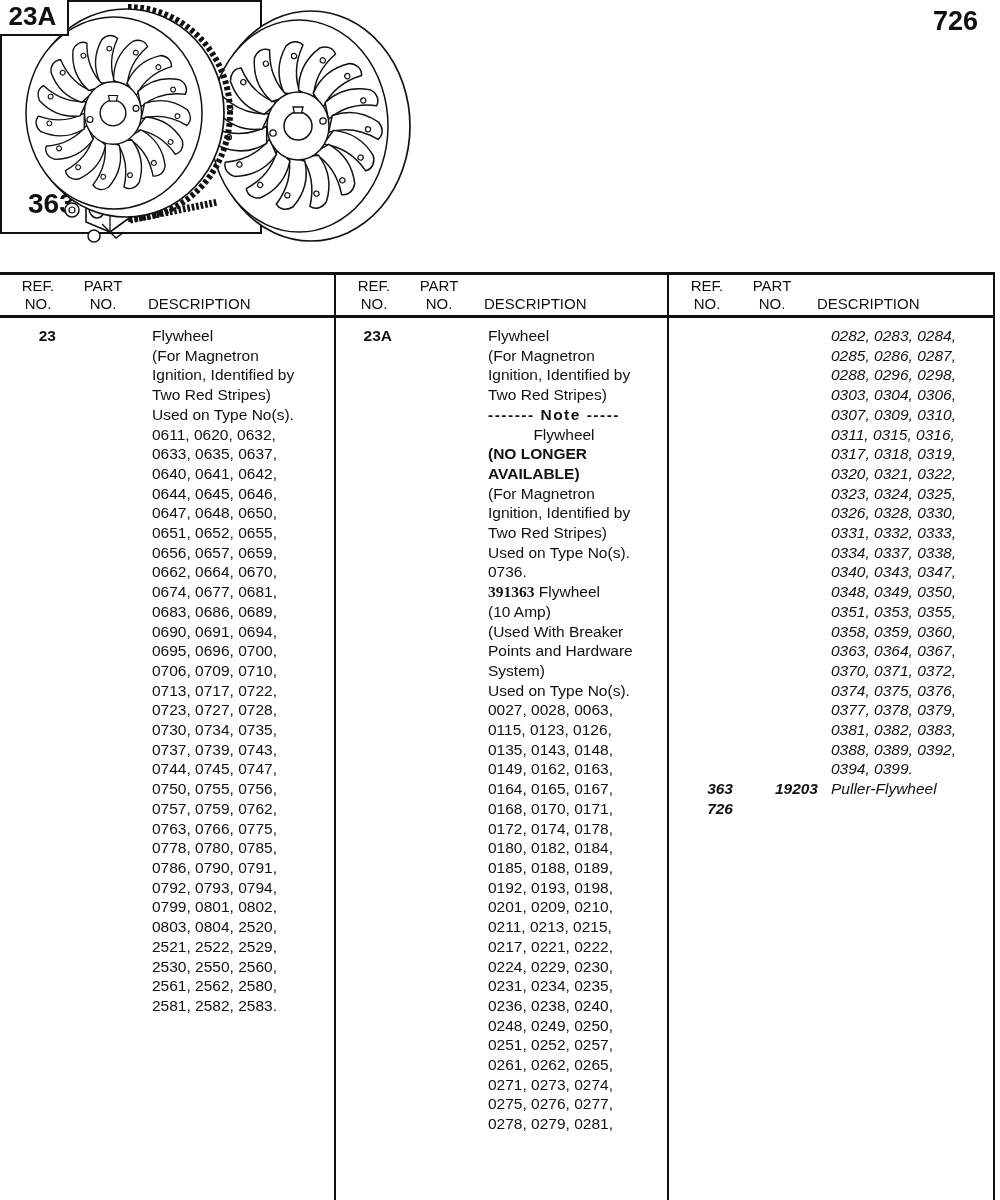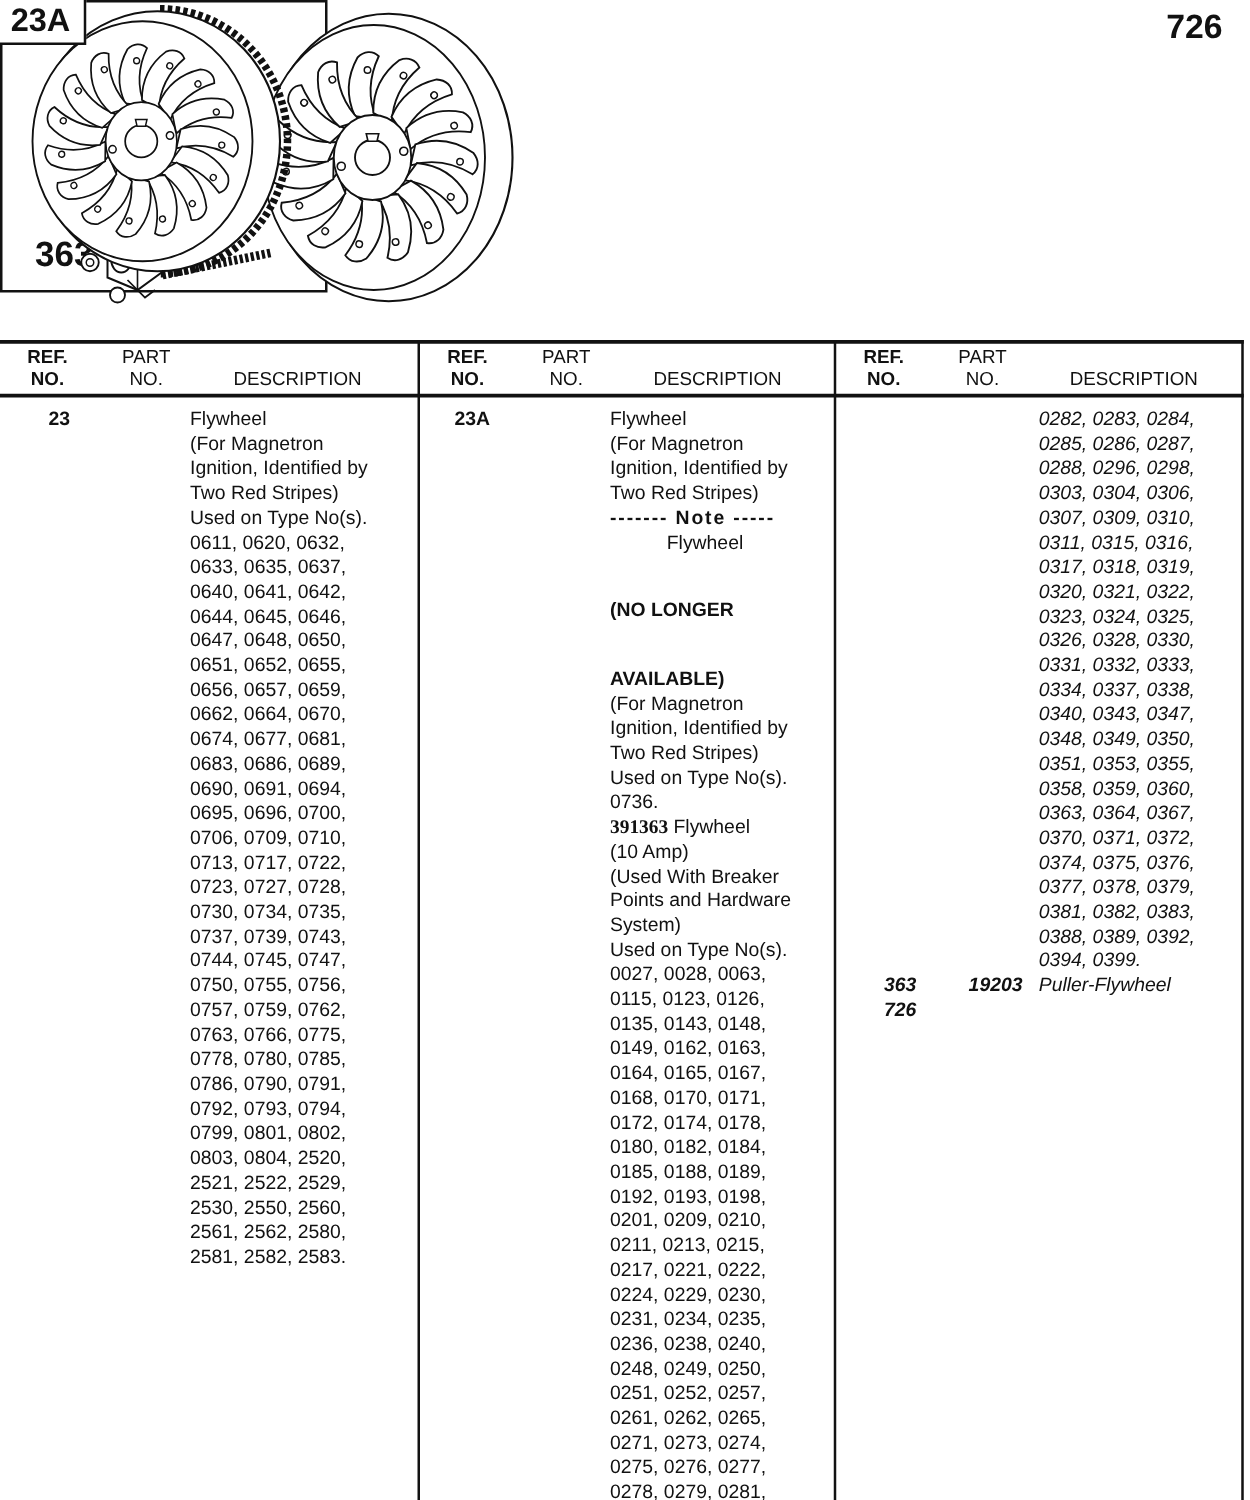--- a/index.html
+++ b/index.html
@@ -24,34 +24,34 @@
   .hrule{position:absolute;left:0;width:995px;height:3px;background:#111;}
   #rule-top{top:272px;}
   #rule-mid{top:315px;}
   .vrule{position:absolute;top:272px;height:928px;width:2px;background:#111;}
   #vr-1{left:334px;}
   #vr-2{left:667px;}
   #vr-right{left:993px;}
   
   .hcol{position:absolute;top:277px;height:38px;}
   .hcol .h2line{position:absolute;text-align:center;font-size:15px;line-height:17.5px;}
-  .h-ref{left:16px;width:44px;font-weight:bold;}
-  .h-part{left:90px;width:54px;}
-  .h-desc{left:148px;top:17.5px;width:180px;position:absolute;text-align:center;font-size:15px;line-height:17.5px;}
+  .h-ref{left:16px;width:44px;}
+  .h-part{left:76px;width:54px;}
+  .h-desc{left:148px;top:17.5px;width:180px;position:absolute;font-size:15px;line-height:17.5px;}
   
   .col{position:absolute;top:326px;}
   #col-0{left:0;width:333px;}
   #col-1{left:336px;width:330px;}
   #col-2{left:669px;width:322px;}
   .entry{display:grid;grid-template-columns:56px 86px 10px 1fr;}
   #col-2 .entry{grid-template-columns:64px 85px 13px 1fr;font-style:italic;}
   .ref,.part{font-weight:bold;text-align:right;font-size:15.5px;line-height:19.7px;white-space:nowrap;}
   .desc{grid-column:4;}
   .line{font-size:15.5px;line-height:19.7px;white-space:nowrap;}
-  .line.b{font-weight:bold;margin-top:35px;}
+  .line.b{font-weight:bold;}
   .line.c{text-align:center;padding-right:26px;white-space:normal;}
   .line.note{font-weight:bold;letter-spacing:1.5px;}
   .bp{font-weight:bold;font-family:Liberation Serif, serif;}
 </style>
 </head>
 <body>
 
 <div style="position:absolute;left:0;top:0;width:1000px;height:260px;">
 
   <span id="label-23" class="fig-label">23</span>

